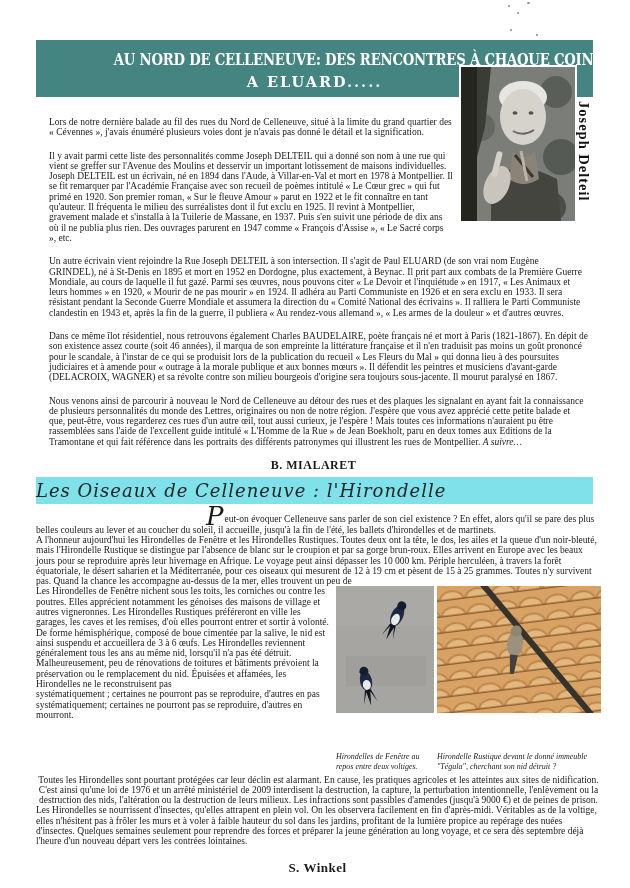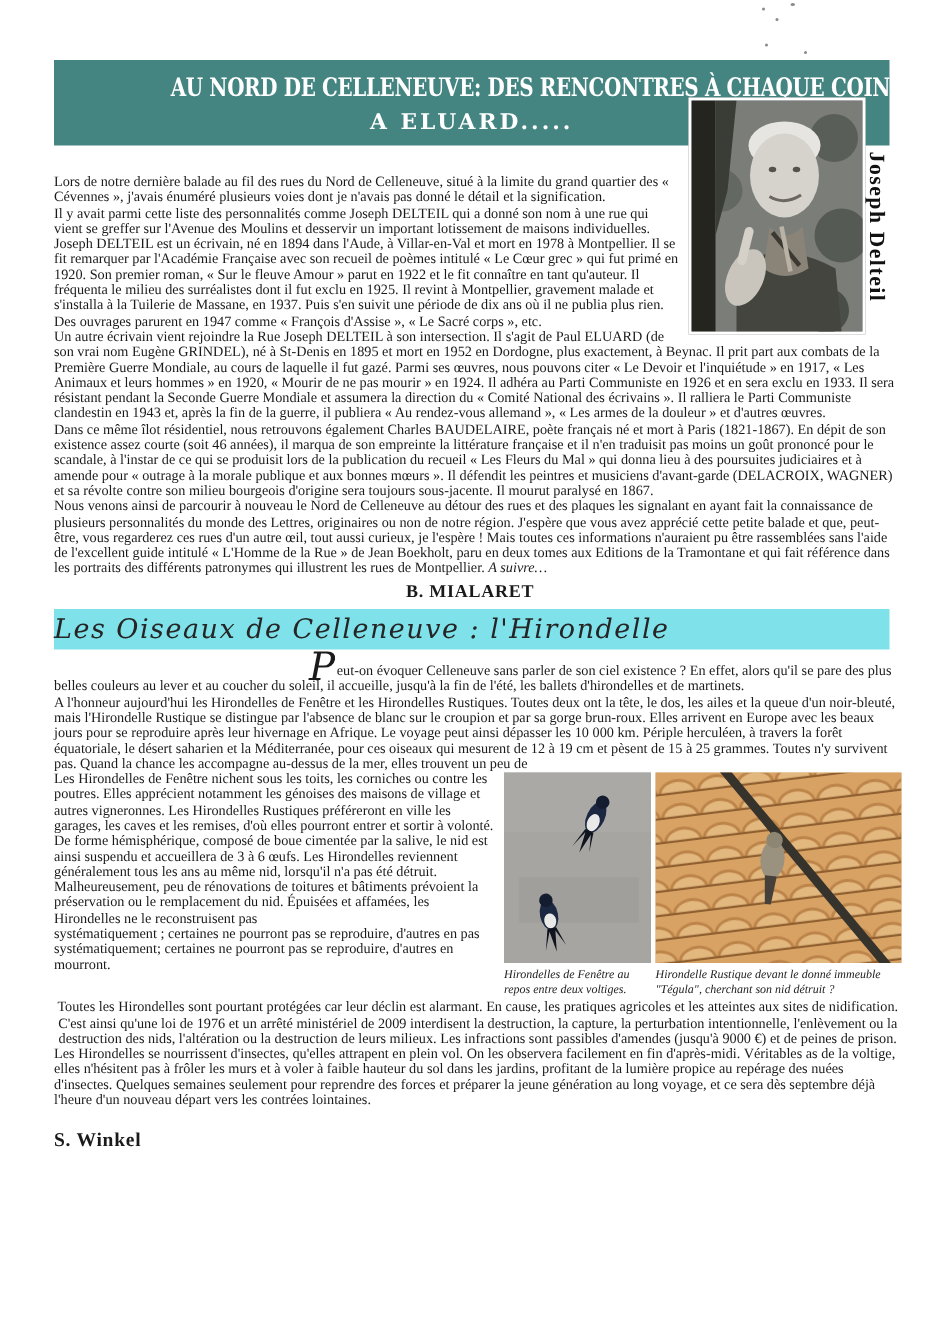--- a/index.html
+++ b/index.html
@@ -41,21 +41,21 @@
     font-family:"DejaVu Serif",serif;
     font-weight:bold;
     font-size:14.5px;
     letter-spacing:2px;
     line-height:21px;
     display:block;
   }
 
   
   .article1{margin-top:20px;font-size:9.5px;line-height:10.3px;text-align:left;}
-  .article1 p{margin:0;}
+  .article1 p{margin:13px;}
   .delteil-float{
     float:right;
     width:142px;
     height:158px;
     margin:-52px 0 2px 6px;
     position:relative;
     display:flex;
   }
   .delteil-photo{
     width:114px;height:154px;
@@ -116,29 +116,30 @@
   }
   .photo-row{display:flex;}
   .bird-photo-left{width:98px;height:127px;flex:none;margin-right:3px;background:#a6a5a1;}
   .bird-photo-right{width:164px;height:127px;flex:none;background:#d7a264;}
   .caption-row{display:flex;margin-top:3px;}
   .caption{
     font-style:italic;
     font-size:8px;
     line-height:9.6px;
     color:#222;
+    margin-top:36px;
   }
   .caption.left{width:98px;margin-right:3px;}
   .caption.right{width:164px;}
   .beside3{margin-top:8px;}
   .p-clear{clear:both;margin-top:5px !important;text-align:center;}
   .sig2{
     font-weight:bold;
     font-size:13px;
-    text-align:left;
+    text-align:center;
     margin:16px 2px 0 0;
     letter-spacing:0.5px;
   }
 </style>
 </head>
 <body>
 
 <div class="page">
 
   <div class="speck" style="left:508px;top:5px;"></div>

